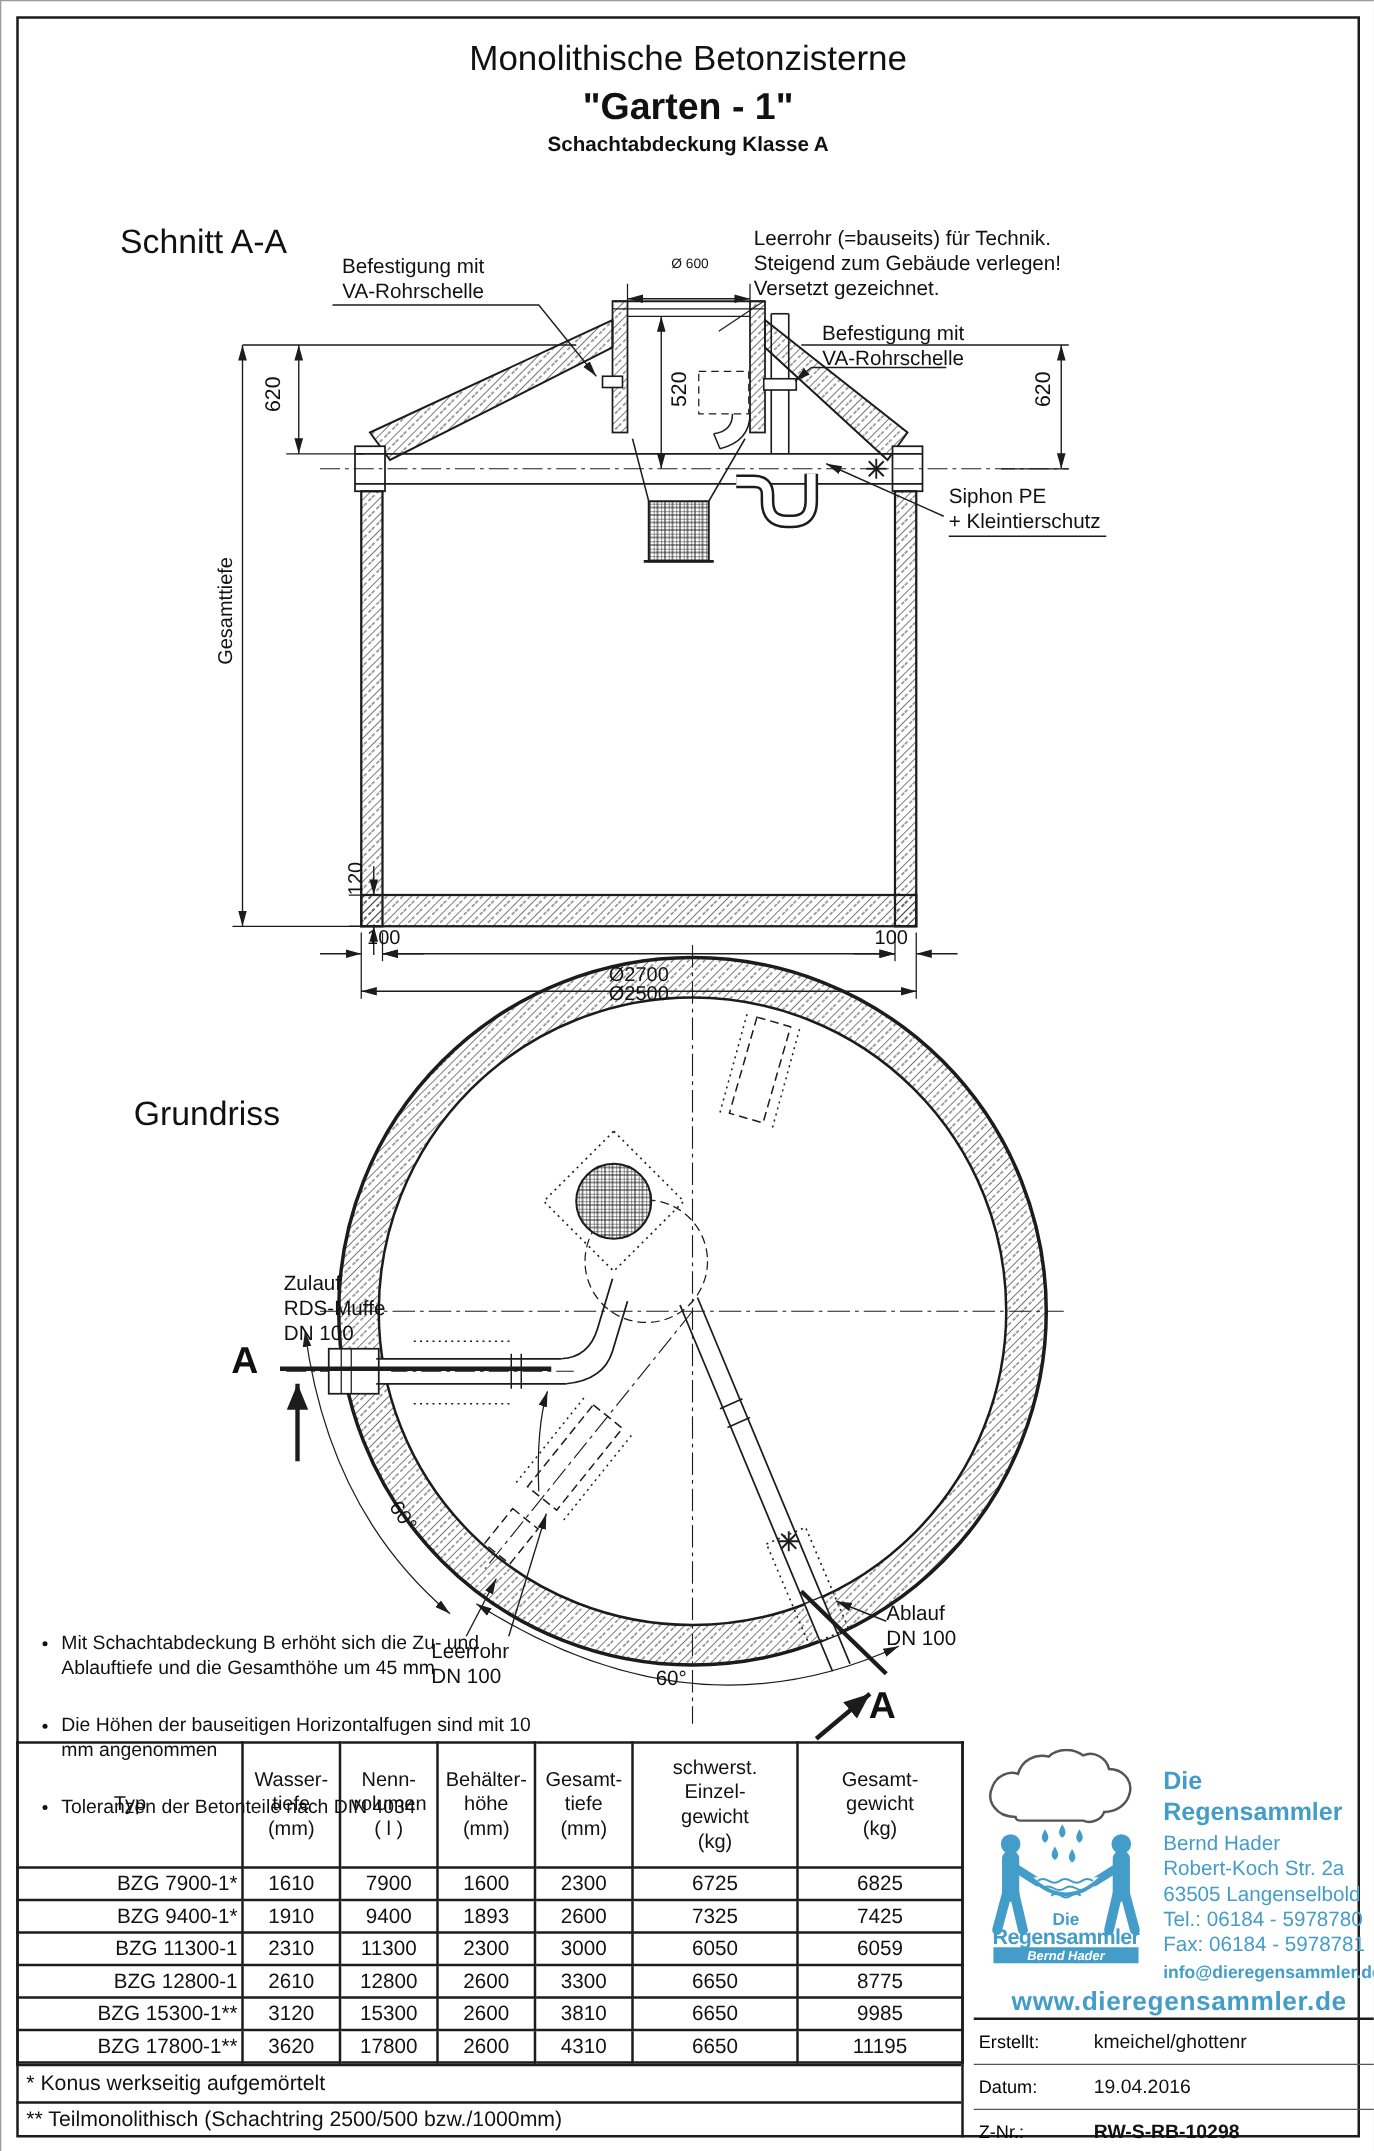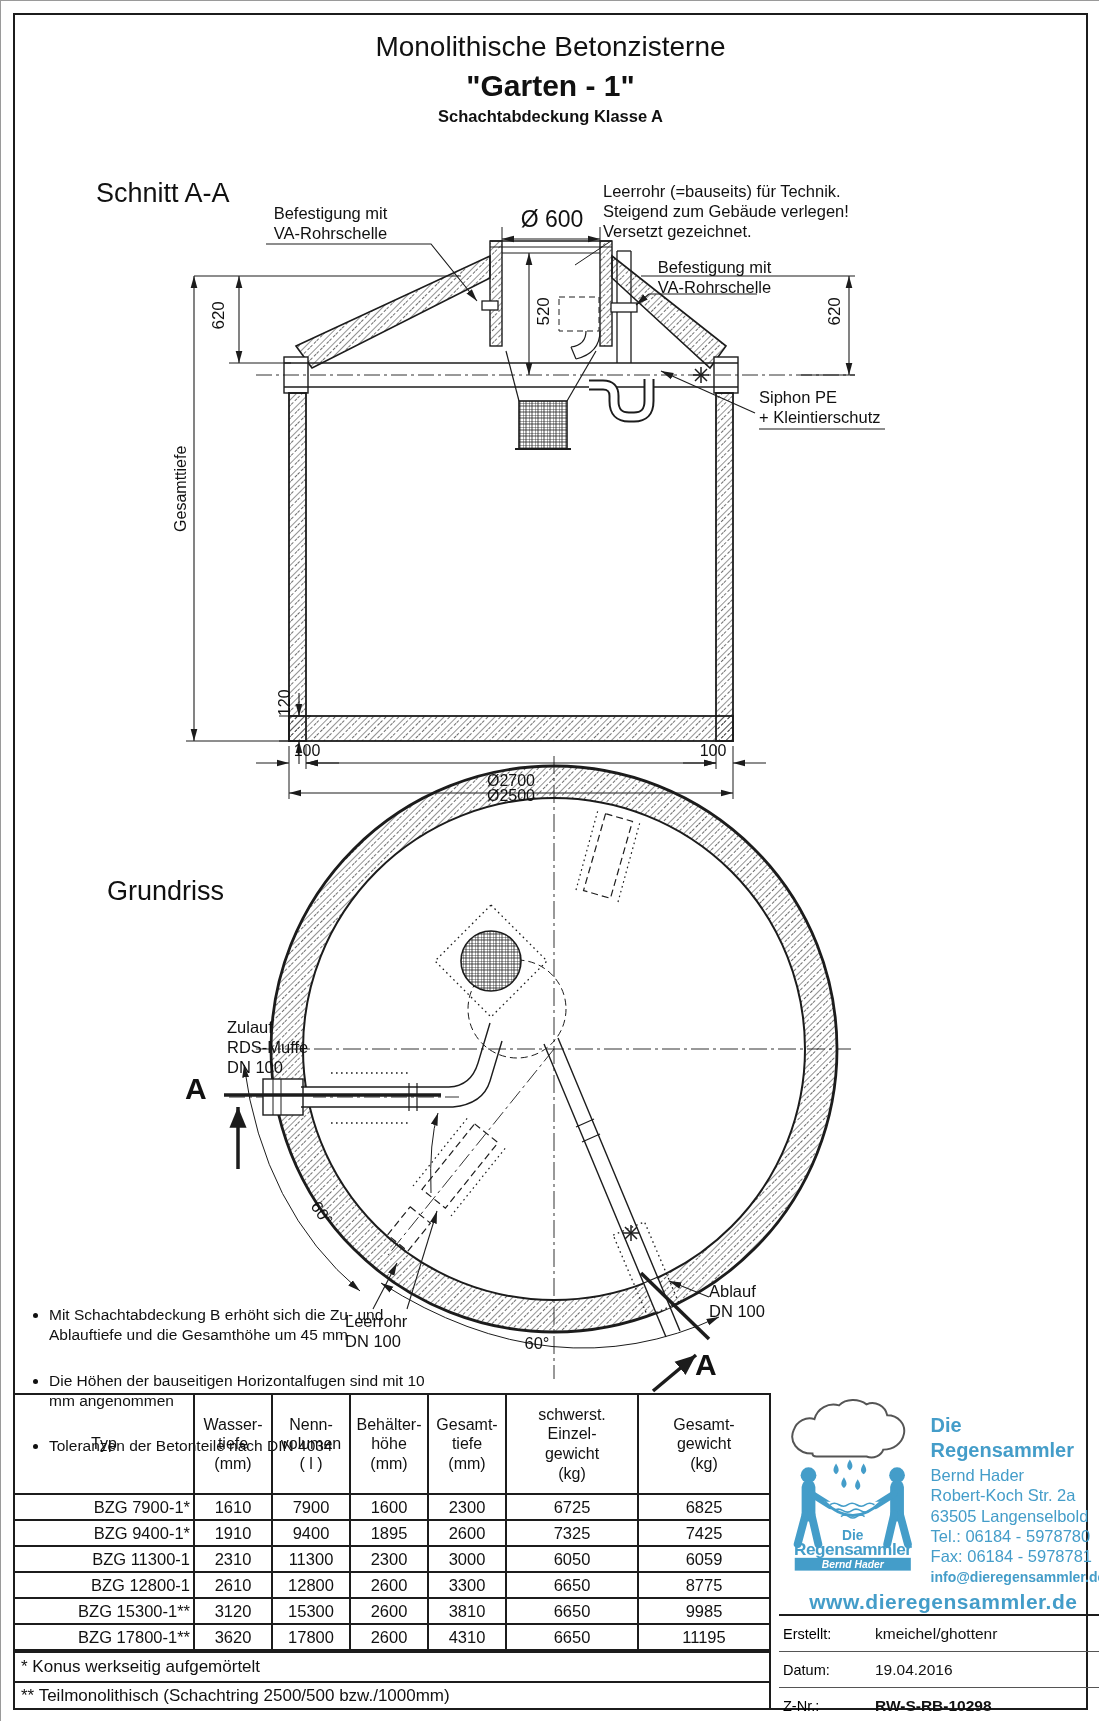--- a/index.html
+++ b/index.html
@@ -225,21 +225,21 @@
 
   <div class="titleblock">
     <div class="t1">Monolithische Betonzisterne</div>
     <div class="t2">"Garten - 1"</div>
     <div class="t3">Schachtabdeckung Klasse A</div>
   </div>
 
   <div class="lbl viewhead" style="left:95px;top:176px;">Schnitt A-A</div>
   <div class="lbl ctr" style="left:262px;top:202px;width:135px;">Befestigung mit
 VA-Rohrschelle</div>
-  <div class="lbl ctr" style="left:505px;top:204px;width:92px;font-size:23px;">Ø 600</div>
+  <div class="lbl ctr" style="left:505px;top:204px;width:92px;font-size:11px;">Ø 600</div>
   <div class="lbl" style="left:602px;top:180px;width:250px;">Leerrohr (=bauseits) für Technik.
 Steigend zum Gebäude verlegen!
 Versetzt gezeichnet.</div>
   <div class="lbl ctr" style="left:646px;top:256px;width:135px;">Befestigung mit
 VA-Rohrschelle</div>
   <div class="lbl rot" style="left:196px;top:304px;width:44px;font-size:17px;">620</div>
   <div class="lbl rot" style="left:521px;top:300px;width:44px;font-size:17px;">520</div>
   <div class="lbl rot" style="left:812px;top:300px;width:44px;font-size:17px;">620</div>
   <div class="lbl rot" style="left:128px;top:478px;width:104px;font-size:16px;">Gesamttiefe</div>
   <div class="lbl" style="left:758px;top:386px;width:150px;">Siphon PE
@@ -312,21 +312,21 @@
               <td>7900</td>
               <td>1600</td>
               <td>2300</td>
               <td>6725</td>
               <td>6825</td>
             </tr>
             <tr>
               <td class="typ">BZG 9400-1*</td>
               <td>1910</td>
               <td>9400</td>
-              <td>1895</td>
+              <td>1893</td>
               <td>2600</td>
               <td>7325</td>
               <td>7425</td>
             </tr>
             <tr>
               <td class="typ">BZG 11300-1</td>
               <td>2310</td>
               <td>11300</td>
               <td>2300</td>
               <td>3000</td>

